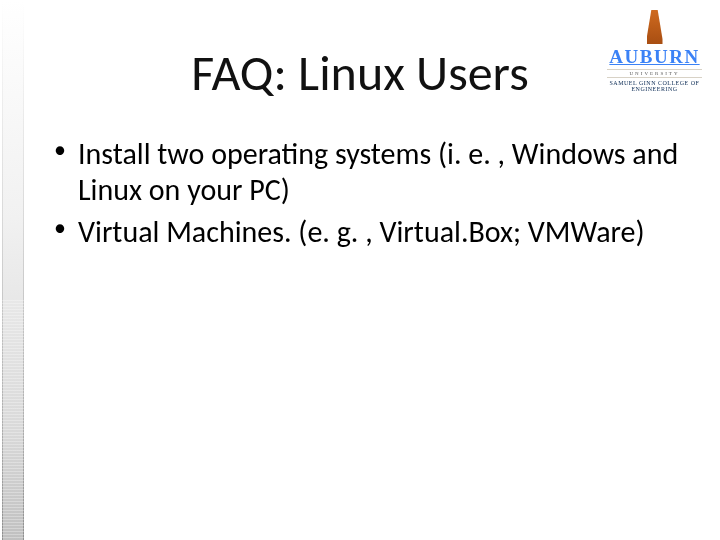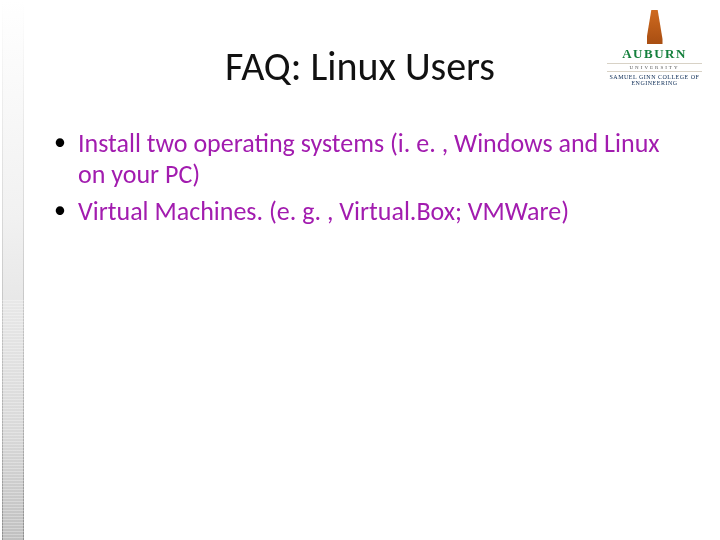--- a/index.html
+++ b/index.html
@@ -75,24 +75,25 @@
   }
   .logo-tower {
     width: 16px;
     height: 34px;
     margin: 0 auto 2px auto;
     background: linear-gradient(to bottom, #cf6a1f 0%, #a84e12 100%);
     clip-path: polygon(30% 0%, 70% 0%, 100% 85%, 100% 100%, 0% 100%, 0% 85%);
   }
   .logo-word {
     font-family: Georgia, 'Times New Roman', serif;
-    font-size: 13px;
+    font-size: 19px;
     letter-spacing: 1.5px;
-    color: #15803d;
+    color: #3b82f6;
     font-weight: 600;
+    text-decoration: underline;
   }
   .logo-sub1 {
     font-family: Georgia, 'Times New Roman', serif;
     font-size: 5px;
     letter-spacing: 2px;
     color: #555555;
     margin-top: 1px;
     border-top: 1px solid #d8d2c6;
     border-bottom: 1px solid #d8d2c6;
     padding: 1px 0;
@@ -104,33 +105,33 @@
     color: #0b2b55;
     margin-top: 2px;
   }
 
   .title {
     position: absolute;
     top: 42px;
     left: 0;
     width: 720px;
     text-align: center;
-    font-size: 40px;
+    font-size: 50px;
     font-weight: 400;
     color: #111111;
   }
 
   .body {
     position: absolute;
-    top: 128px;
+    top: 136px;
     left: 48px;
     right: 40px;
-    font-size: 26px;
+    font-size: 30px;
     line-height: 1.2;
-    color: #a21caf;
+    color: #000000;
   }
   .body ul {
     list-style: none;
     margin: 0;
     padding: 0;
   }
   .body li {
     position: relative;
     padding-left: 30px;
     margin-bottom: 6px;

